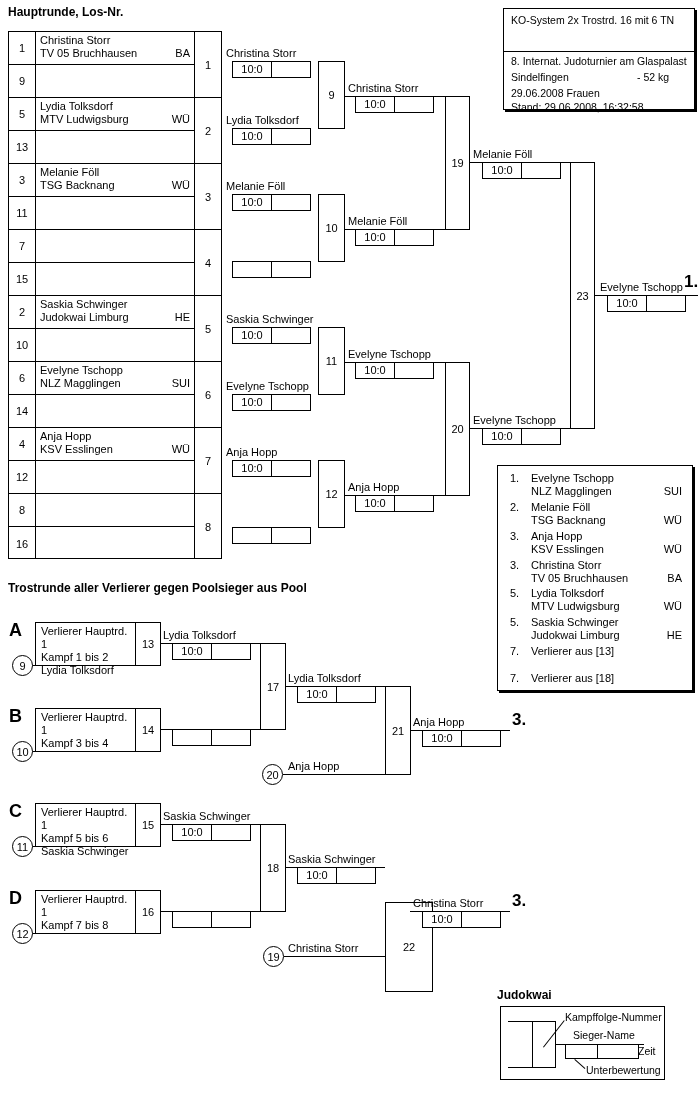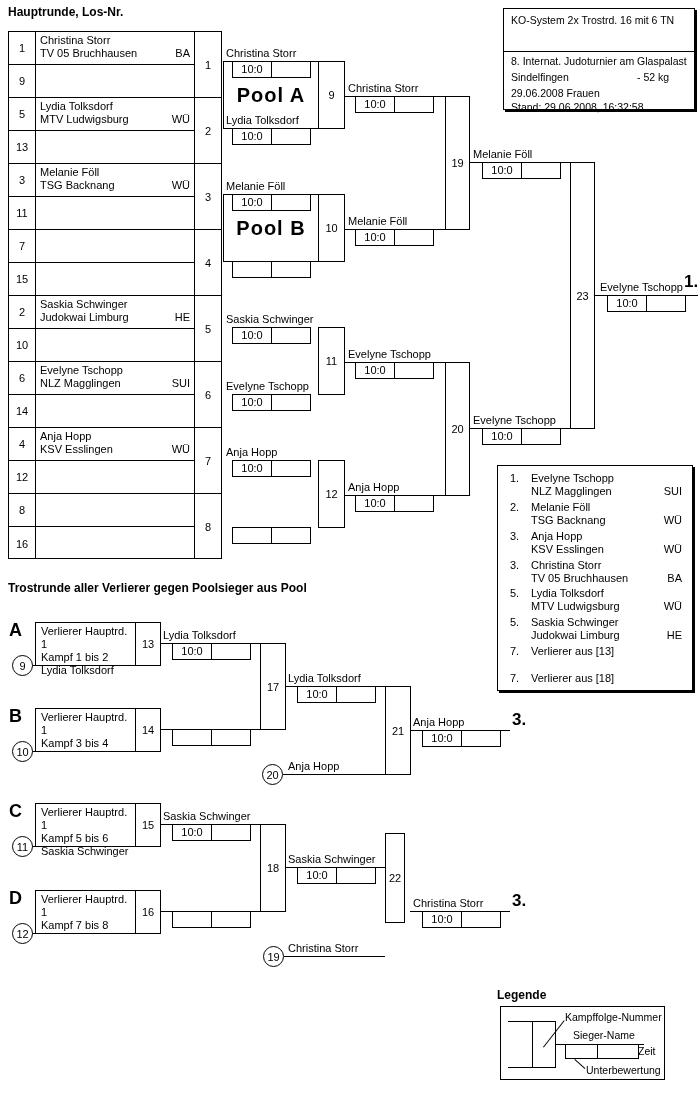--- a/index.html
+++ b/index.html
@@ -168,38 +168,32 @@
     <div class="ncell">2</div>
     <div class="ncell">3</div>
     <div class="ncell">4</div>
     <div class="ncell">5</div>
     <div class="ncell">6</div>
     <div class="ncell">7</div>
     <div class="ncell">8</div>
   </div>
 
   <div class="lbl" style="left:226px;top:47px">Christina Storr</div>
-  <div class="pbox" style="left:223px;top:61px;width:96px;height:68px">
-      <span class="pool-label">Pool A</span>
-    </div>
   <div class="sc" style="left:232px;top:61px">10:0</div>
   <div class="sc" style="left:271px;top:61px"></div>
   <div class="nbox" style="left:318px;top:61px;width:27px;height:68px">9</div>
   <div class="lbl" style="left:226px;top:114px">Lydia Tolksdorf</div>
   <div class="sc" style="left:232px;top:128px">10:0</div>
   <div class="sc" style="left:271px;top:128px"></div>
   <div class="hl" style="left:345px;top:96px;width:100px"></div>
   <div class="lbl" style="left:348px;top:82px">Christina Storr</div>
   <div class="sc" style="left:355px;top:96px">10:0</div>
   <div class="sc" style="left:394px;top:96px"></div>
 
   <div class="lbl" style="left:226px;top:180px">Melanie Föll</div>
-  <div class="pbox" style="left:223px;top:194px;width:96px;height:68px">
-      <span class="pool-label">Pool B</span>
-    </div>
   <div class="sc" style="left:232px;top:194px">10:0</div>
   <div class="sc" style="left:271px;top:194px"></div>
   <div class="nbox" style="left:318px;top:194px;width:27px;height:68px">10</div>
   <div class="lbl" style="left:226px;top:247px"></div>
   <div class="sc" style="left:232px;top:261px"></div>
   <div class="sc" style="left:271px;top:261px"></div>
   <div class="hl" style="left:345px;top:229px;width:100px"></div>
   <div class="lbl" style="left:348px;top:215px">Melanie Föll</div>
   <div class="sc" style="left:355px;top:229px">10:0</div>
   <div class="sc" style="left:394px;top:229px"></div>
@@ -352,28 +346,28 @@
   <div class="nbox" style="left:260px;top:824px;width:26px;height:88px">18</div>
   <div class="lbl" style="left:288px;top:853px">Saskia Schwinger</div>
   <div class="hl" style="left:285px;top:867px;width:100px"></div>
   <div class="sc" style="left:297px;top:867px">10:0</div>
   <div class="sc" style="left:336px;top:867px"></div>
 
   <div class="hl" style="left:284px;top:956px;width:101px"></div>
   <div class="circ" style="left:263px;top:946px">19</div>
   <div class="lbl" style="left:288px;top:942px">Christina Storr</div>
 
-  <div class="nbox" style="left:385px;top:833px;width:20px;height:90px">22</div>
+  <div class="nbox" style="left:385px;top:902px;width:48px;height:90px">22</div>
   <div class="lbl" style="left:413px;top:897px">Christina Storr</div>
   <div class="hl" style="left:410px;top:911px;width:100px"></div>
   <div class="sc" style="left:422px;top:911px">10:0</div>
   <div class="sc" style="left:461px;top:911px"></div>
   <div class="place" style="left:512px;top:891px">3.</div>
 
-  <div class="h1" style="left:497px;top:988px">Legende</div>
+  <div class="h1" style="left:497px;top:988px">Judokwai</div>
   <div style="position:absolute;left:500px;top:1006px;width:165px;height:74px;border:1px solid #000;background:#fff">
     <div class="hl" style="left:7px;top:14px;width:24px"></div>
     <div class="hl" style="left:7px;top:60px;width:24px"></div>
     <div style="position:absolute;left:31px;top:14px;width:24px;height:47px;border:1px solid #000"></div>
     <div class="diag" style="left:42px;top:40px;width:34px;transform:rotate(-52deg)"></div>
     <div class="legendtext" style="left:64px;top:4px">Kampffolge-Nummer</div>
     <div class="legendtext" style="left:72px;top:22px">Sieger-Name</div>
     <div class="hl" style="left:54px;top:37px;width:89px"></div>
     <div class="sc2" style="left:64px;top:37px"></div>
     <div class="sc2" style="left:96px;top:37px">Zeit</div>

